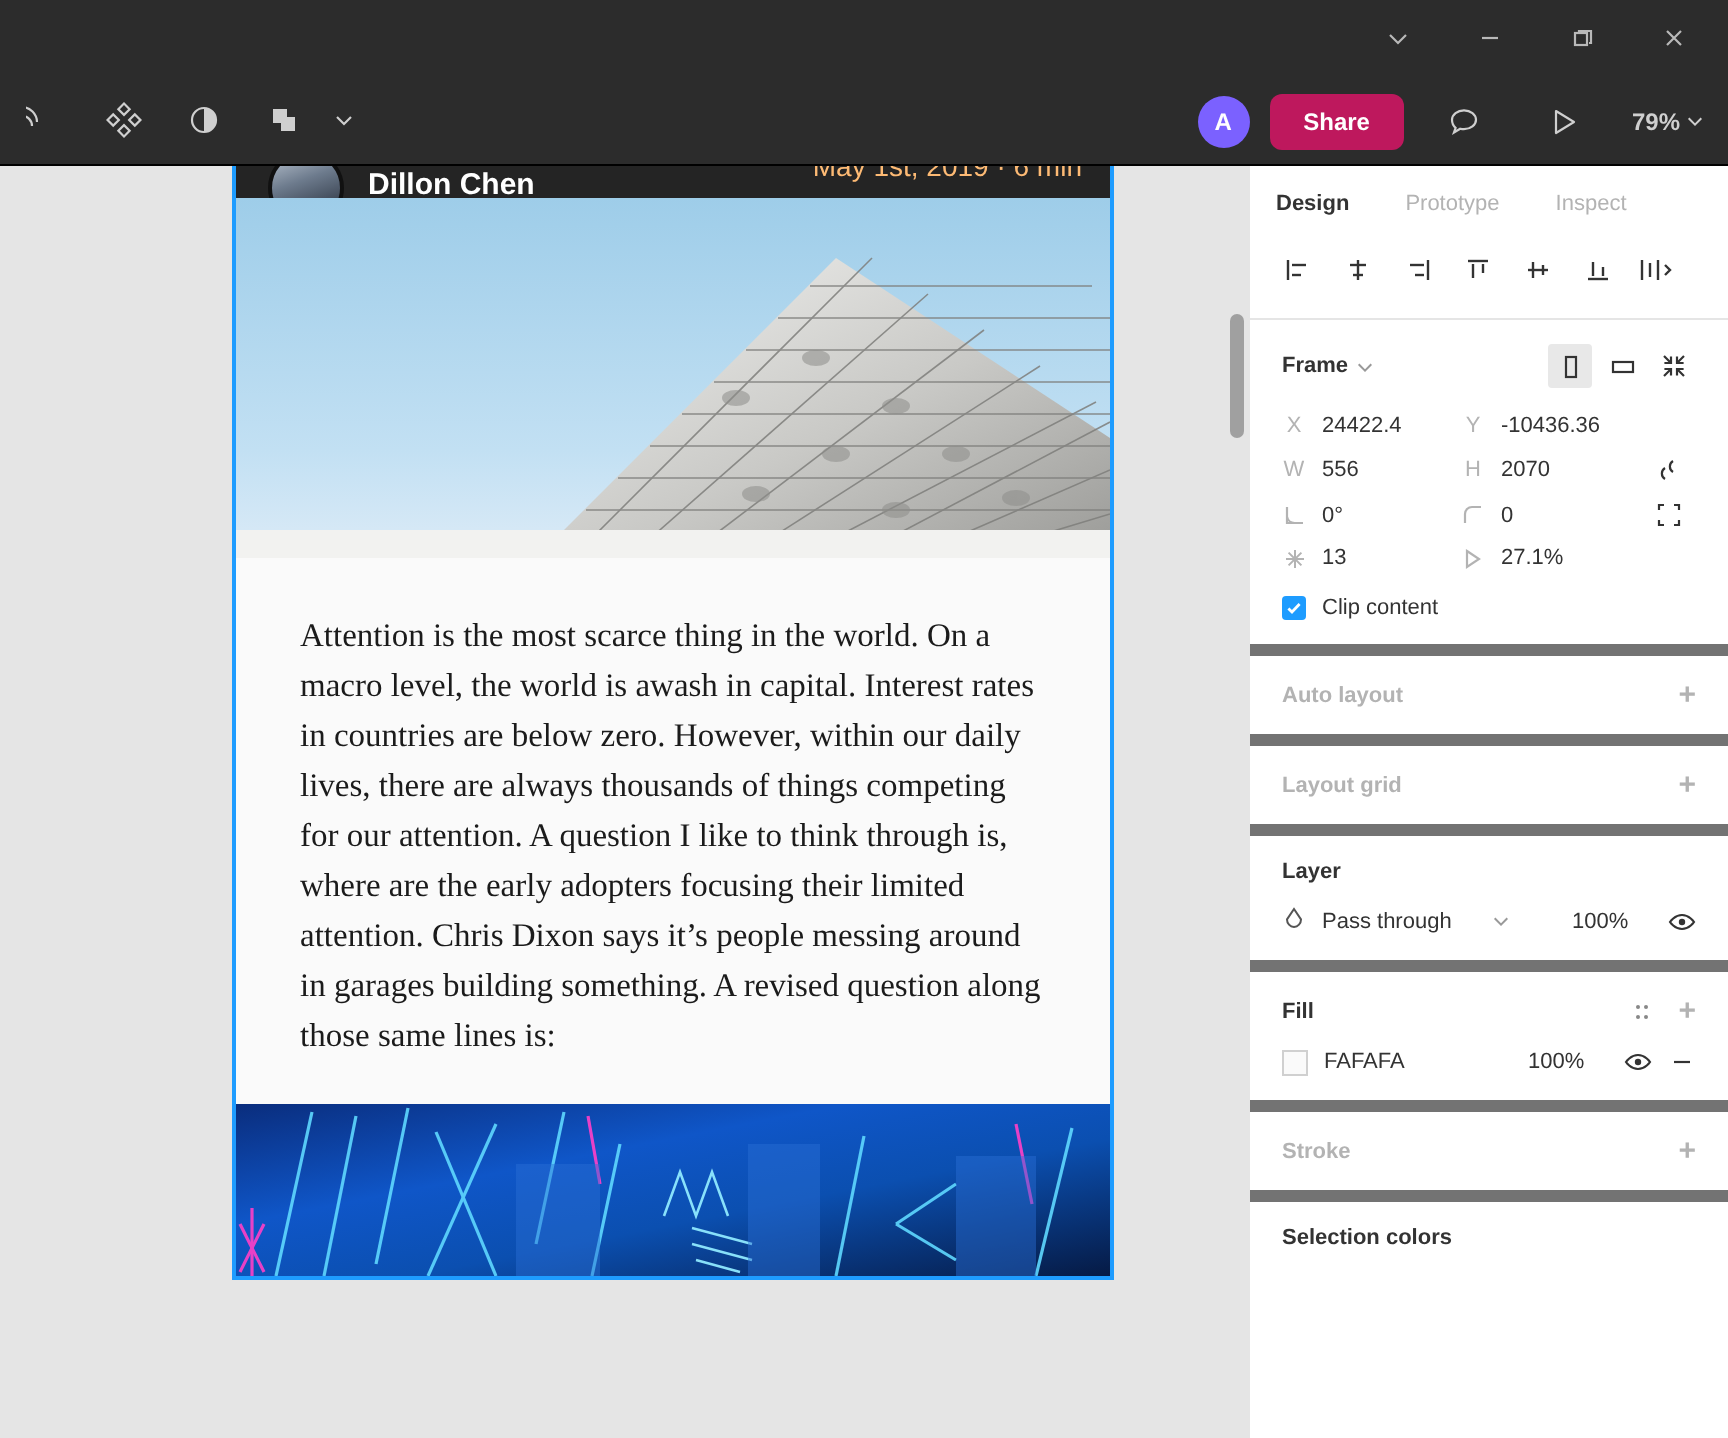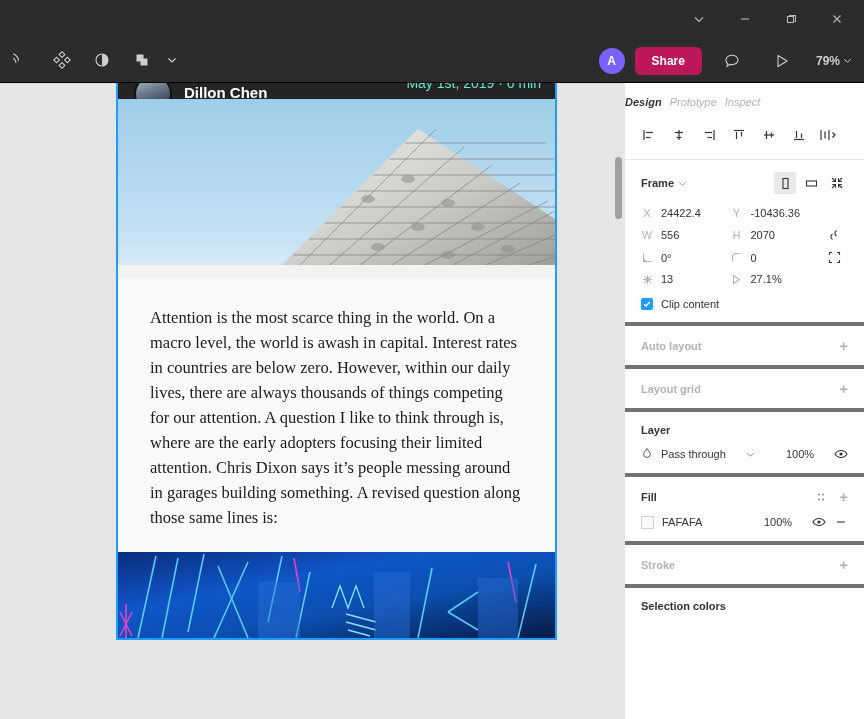--- a/index.html
+++ b/index.html
@@ -79,21 +79,21 @@
     width: 38px; height: 38px; border-radius: 50%;
     background: linear-gradient(160deg,#b9c3cf 0%,#6d7b8d 40%,#1d2430 100%);
     border: 2px solid #111;
   }
   .fh-name {
     position: absolute; left: 66px; top: 17px;
     color: #fff; font-size: 15px; font-weight: bold;
   }
   .fh-meta {
     position: absolute; right: 14px; top: 8px;
-    color: #5eead4; font-size: 14px;
+    color: #fdba74; font-size: 14px;
   }
   .hero {
     height: 180px; position: relative; overflow: hidden;
     background: linear-gradient(#a9d3ef 0%, #bcdcf2 60%, #d7e9f6 100%);
   }
   .article { padding: 26px 32px 22px 32px; background: #fafafa; }
   .article p {
     font-family: "Liberation Serif", serif;
     font-size: 16.5px; line-height: 25px; color: #1b1b1b;
   }
@@ -110,34 +110,34 @@
     position: absolute; right: 2px; top: 74px;
     width: 7px; height: 62px; border-radius: 4px; background: #a0a0a0;
   }
 
   
   .panel {
     width: 240px; height: 636px; background: #fff;
     border-left: 1px solid #e5e5e5;
     overflow: hidden; font-size: 11px; color: #333;
   }
-  .tabs { display: flex; gap: 8px; padding: 13px 16px 11px 0; font-style: italic; }
+  .tabs { display: flex; gap: 28px; padding: 13px 16px 11px 13px; }
   .tab { font-size: 11px; color: #b3b3b3; cursor: pointer; }
   .tab.active { color: #333; font-weight: bold; }
   .align-row {
     display: flex; align-items: center; gap: 2px;
     padding: 4px 10px 12px 10px;
     border-bottom: 1px solid #e5e5e5;
   }
   .align-btn {
     width: 28px; height: 24px; display: flex;
     align-items: center; justify-content: center;
     color: #333; cursor: pointer; border-radius: 2px;
   }
-  .section { padding: 12px 16px; border-bottom: 4px solid #737373; }
+  .section { padding: 12px 16px; border-bottom: 6px solid #737373; }
   .sec-head {
     display: flex; align-items: center; justify-content: space-between;
     font-size: 11px; font-weight: bold; color: #333;
   }
   .sec-head.muted { color: #b3b3b3; }
   .plus { color: #b3b3b3; font-size: 15px; cursor: pointer; line-height: 1; }
   .frame-row {
     display: flex; align-items: center; justify-content: space-between;
     margin-bottom: 13px;
   }

